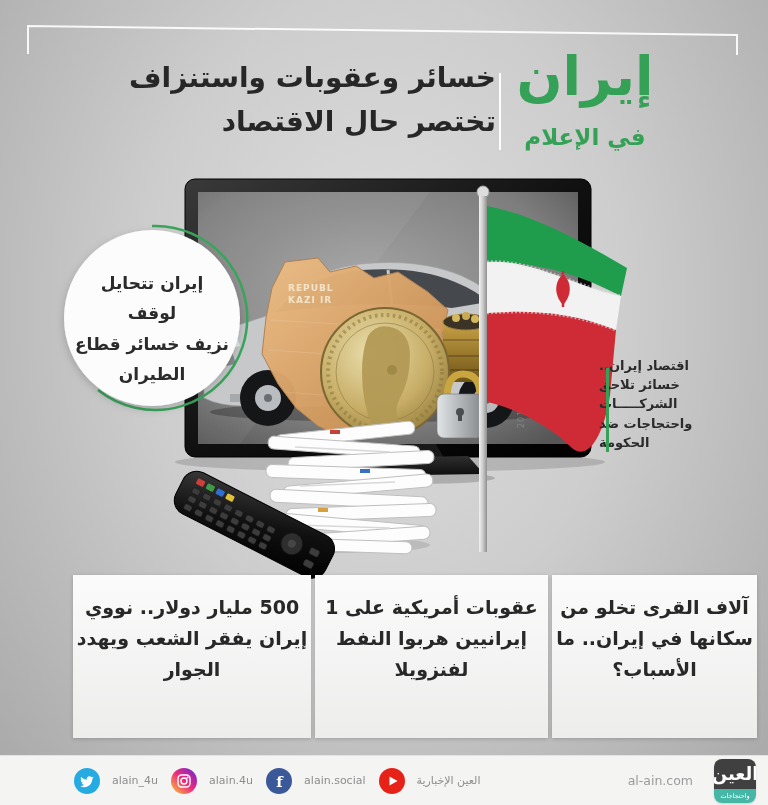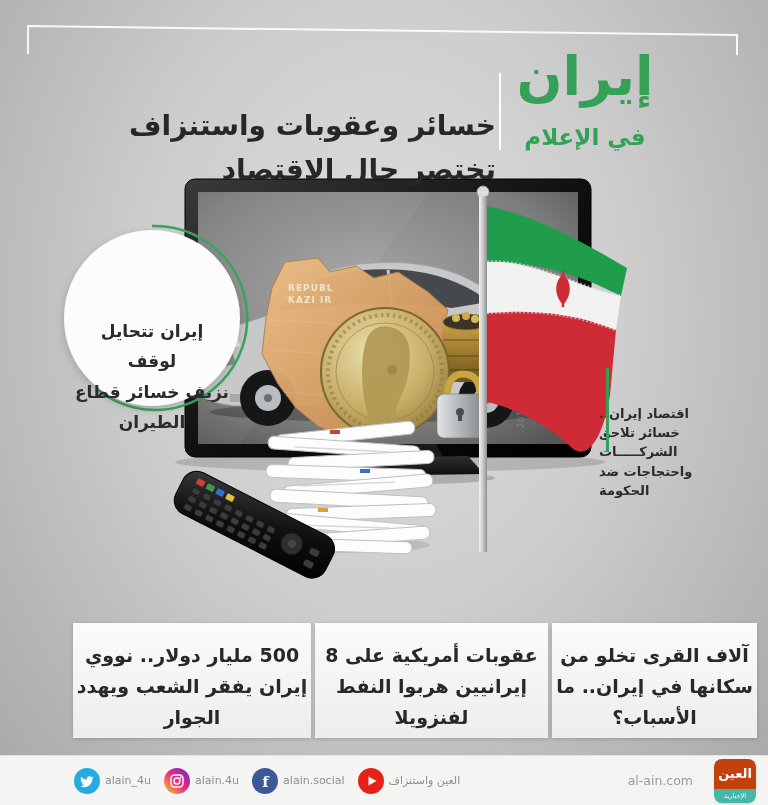--- a/index.html
+++ b/index.html
@@ -1,20 +1,20 @@
 <!DOCTYPE html>
 <html lang="ar"><head>
 <meta charset="utf-8">
 <style>
   html,body{margin:0;padding:0;}
   body{font-family:"DejaVu Sans","Liberation Sans",sans-serif;}
   #stage{position:relative;width:768px;height:805px;overflow:hidden;
          background:radial-gradient(ellipse at 50% 38%, #dedede 0%, #cdcdcd 45%, #a7a7a7 100%);}
   #collage{position:absolute;left:0;top:0;z-index:1;}
-  .ml{white-space:pre-line;margin-top:48px;}
+  .ml{white-space:pre-line;}
   
   #brand{position:absolute;right:102px;top:46px;width:162px;text-align:center;z-index:2;direction:rtl;}
   #brand-title{font-size:54px;font-weight:bold;color:#35a157;line-height:1.15;}
   #brand-sub{font-size:23px;font-weight:bold;color:#35a157;margin-top:16px;}
   #brand-divider{position:absolute;left:499px;top:73px;width:2px;height:77px;background:#ffffff;opacity:.95;z-index:2;}
   #headline{position:absolute;right:272px;top:56px;z-index:2;direction:rtl;text-align:right;
             font-size:28px;font-weight:bold;color:#272727;line-height:1.56;}
   
   #bubble-text{position:absolute;left:74px;top:268px;width:156px;z-index:2;direction:rtl;text-align:center;
                font-size:17px;font-weight:bold;color:#2b2b2b;line-height:1.78;}
@@ -25,26 +25,26 @@
   #cards{position:absolute;left:30px;top:575px;width:727px;height:163px;display:flex;direction:rtl;gap:4px;z-index:2;}
   .card{background:linear-gradient(180deg,#fbfbfb 0%,#ededec 100%);box-shadow:0 1px 4px rgba(0,0,0,.18);
         text-align:center;direction:rtl;padding-top:17px;box-sizing:border-box;
         font-size:19px;font-weight:bold;color:#282828;line-height:1.62;}
   .card-r{width:205px;text-align:center;} .card-m{width:233px;} .card-l{width:238px;}
   
   #footer{position:absolute;left:0;right:0;bottom:0;height:49px;background:#f4f4f3;z-index:3;
           border-top:1px solid #e3e3e2;}
   #social-row{position:absolute;left:74px;top:0;height:49px;display:flex;align-items:center;direction:ltr;}
   .social-item{display:flex;align-items:center;margin-right:13px;}
-  .social-label{margin-left:5px;font-size:11px;color:#8d8d8d;}
+  .social-label{margin-left:12px;font-size:11px;color:#8d8d8d;}
   #site-row{position:absolute;right:12px;top:0;height:49px;display:flex;align-items:center;gap:21px;direction:ltr;}
   #website{font-size:12.5px;color:#9b9b9b;}
   #alain-logo{width:42px;height:44px;border-radius:8px;overflow:hidden;display:flex;flex-direction:column;
               box-shadow:0 1px 2px rgba(0,0,0,.15);}
-  #alain-logo .logo-top{flex:1;background:#c2410c;color:#fff;font-weight:bold;font-size:13px;
+  #alain-logo .logo-top{flex:1;background:#404040;color:#fff;font-weight:bold;font-size:18px;
                         display:flex;align-items:center;justify-content:center;}
   #alain-logo .logo-bottom{height:14px;background:#46b6a7;color:#fff;font-size:6.5px;
                         display:flex;align-items:center;justify-content:center;}
 </style>
 </head>
 <body>
 
 <div id="stage">
 
   <svg id="collage" width="768" height="805" viewBox="0 0 768 805">
@@ -257,21 +257,21 @@
 خسائر تلاحق
 الشركـــــات
 واحتجاجات ضد
 الحكومة</div>
   <div id="side-line"></div>
 
   <div id="cards">
     <div class="card card-r ml">آلاف القرى تخلو من
 سكانها في إيران.. ما
 الأسباب؟</div>
-    <div class="card card-m ml">عقوبات أمريكية على 8
+    <div class="card card-m ml">عقوبات أمريكية على 1
 إيرانيين هربوا النفط
 لفنزويلا</div>
     <div class="card card-l ml">500  مليار دولار.. نووي
 إيران يفقر الشعب ويهدد
 الجوار</div>
   </div>
 
   <div id="footer">
     <div id="social-row">
 
@@ -306,26 +306,26 @@
           <text x="13.5" y="19" text-anchor="middle" font-size="15" font-weight="bold" fill="#ffffff" font-family="DejaVu Serif, serif">f</text>
         </svg>
         <span class="social-label">alain.social</span>
       </div>
 
       <div class="social-item">
         <svg width="26" height="26" viewBox="0 0 26 26">
           <circle cx="13" cy="13" r="13" fill="#e62117"></circle>
           <polygon points="10.5,8.5 18.5,13 10.5,17.5" fill="#ffffff"></polygon>
         </svg>
-        <span class="social-label">العين واستنزاف</span>
+        <span class="social-label">العين الإخبارية</span>
       </div>
     </div>
 
     <div id="site-row">
       <span id="website">al-ain.com</span>
       <div id="alain-logo">
         <div class="logo-top">العين</div>
-        <div class="logo-bottom">الإخبارية</div>
+        <div class="logo-bottom">واحتجاجات</div>
       </div>
     </div>
   </div>
 
 </div>
 
 </body></html>

